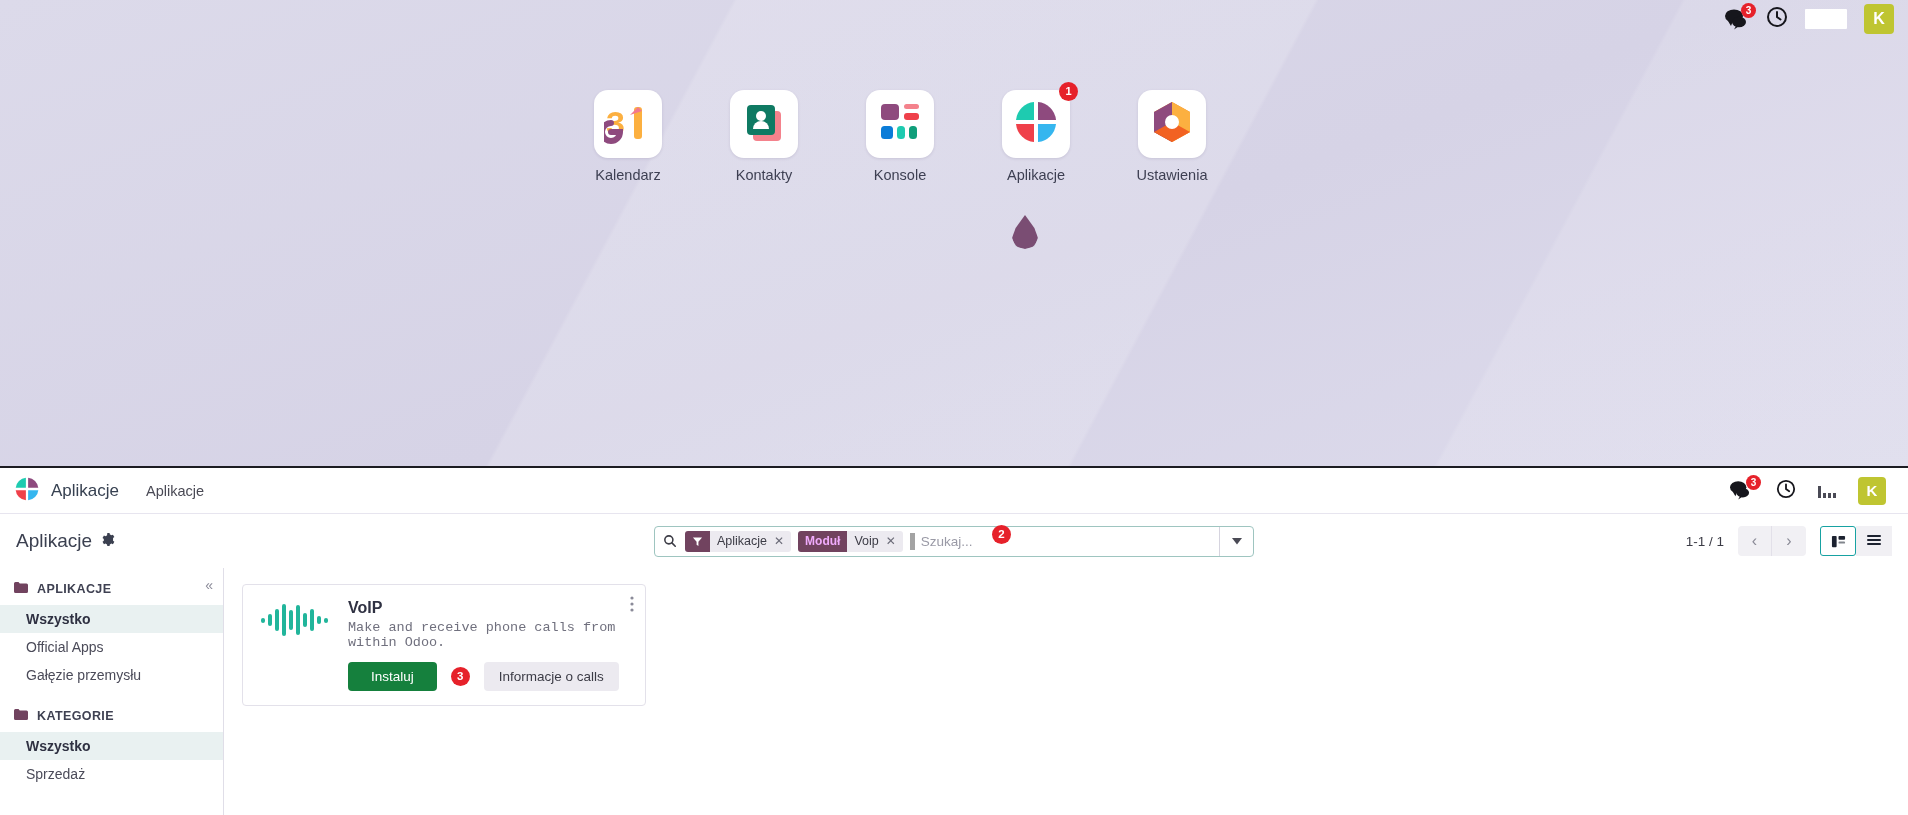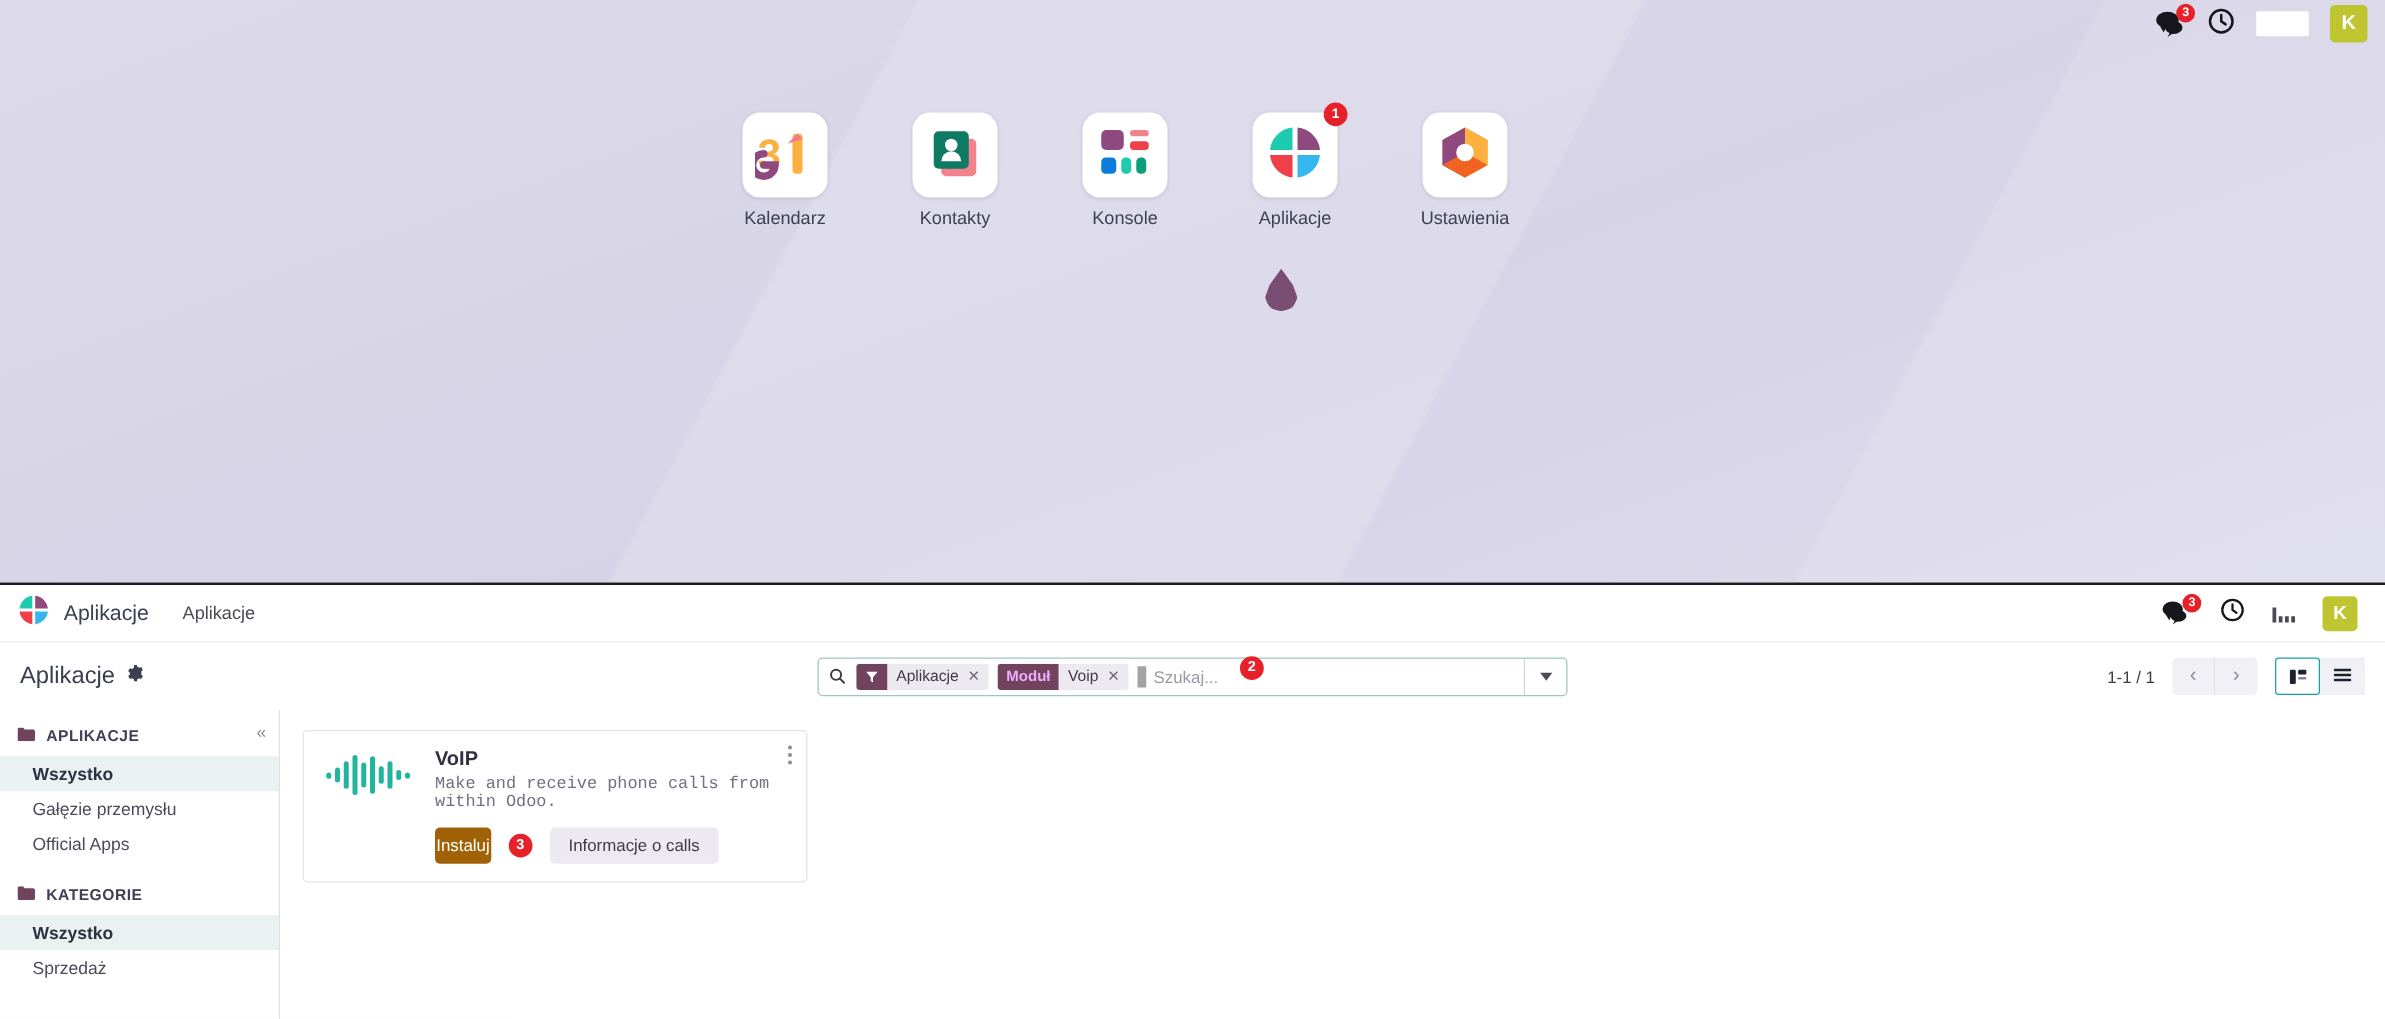--- a/index.html
+++ b/index.html
@@ -127,21 +127,21 @@
     background: #71435f; color: #f0abfc; display: flex; align-items: center;
     padding: 0 7px; font-weight: bold; font-size: 12px;
   }
   .facet-val {
     background: #eceaf0; color: #3c3c46; display: flex; align-items: center;
     gap: 7px; padding: 0 7px;
   }
   .facet-x { color: #6b6b78; font-size: 12px; }
   .search-input {
     flex: 1; border: none; outline: none; font-size: 13.5px;
-    color: #3c3c46; background: transparent; border-left: 7px solid #a3a3a3;
+    color: #3c3c46; background: transparent; border-left: 5px solid #a3a3a3;
     padding-left: 6px; height: 17px;
   }
   .search-input::placeholder { color: #9a9aa6; }
   .search-caret {
     width: 34px; height: 29px; border-left: 1px solid #d6d4df;
     display: flex; align-items: center; justify-content: center; cursor: pointer;
   }
   .anno-badge {
     position: absolute; background: #e6212a; color: #fff; border-radius: 50%;
     width: 19px; height: 19px; line-height: 19px; text-align: center;
@@ -195,22 +195,22 @@
   .card-kebab {
     position: absolute; right: 11px; top: 11px; color: #8b8b99;
     font-size: 14px; line-height: 1; cursor: pointer; letter-spacing: 0;
   }
   .wave { display: flex; align-items: center; gap: 3px; height: 42px; padding: 0 8px; }
   .wave i { width: 4px; border-radius: 2px; background: #21b59b; display: block; }
   .card-title { font-size: 16px; font-weight: bold; color: #2f3142; }
   .card-desc { font-size: 13.5px; color: #70707e; margin-top: 3px; font-family: Liberation Mono, monospace; }
   .card-actions { margin-top: 12px; display: flex; align-items: center; gap: 14px; }
   .btn-install {
-    background: #a16207; color: #fff; border: none; border-radius: 4px;
-    padding: 7px 1px; font-size: 13.5px; cursor: pointer;
+    background: #15803d; color: #fff; border: none; border-radius: 4px;
+    padding: 7px 23px; font-size: 13.5px; cursor: pointer;
   }
   .btn-info {
     background: #eceaf0; color: #3c3c46; border: none; border-radius: 4px;
     padding: 7px 15px; font-size: 13.5px; cursor: pointer;
   }
   .badge-inline {
     background: #e6212a; color: #fff; border-radius: 50%;
     width: 19px; height: 19px; line-height: 19px; text-align: center;
     font-size: 11.5px; font-weight: bold; flex: none;
   }
@@ -448,22 +448,22 @@
 
       <div class="side-section">
         <span>
           <svg width="14" height="11" viewBox="0 0 14 11" fill="#71435f">
             <path d="M0 1.5A1.5 1.5 0 0 1 1.5 0h3l1.3 1.6h6.7A1.5 1.5 0 0 1 14 3.1v6.4A1.5 1.5 0 0 1 12.5 11h-11A1.5 1.5 0 0 1 0 9.5z"></path>
           </svg>
         </span>
         <span>APLIKACJE</span>
       </div>
       <div class="side-item active">Wszystko</div>
+      <div class="side-item">Official Apps</div>
       <div class="side-item">Gałęzie przemysłu</div>
-      <div class="side-item">Official Apps</div>
 
       <div class="side-gap"></div>
 
       <div class="side-section">
         <span>
           <svg width="14" height="11" viewBox="0 0 14 11" fill="#71435f">
             <path d="M0 1.5A1.5 1.5 0 0 1 1.5 0h3l1.3 1.6h6.7A1.5 1.5 0 0 1 14 3.1v6.4A1.5 1.5 0 0 1 12.5 11h-11A1.5 1.5 0 0 1 0 9.5z"></path>
           </svg>
         </span>
         <span>KATEGORIE</span>

